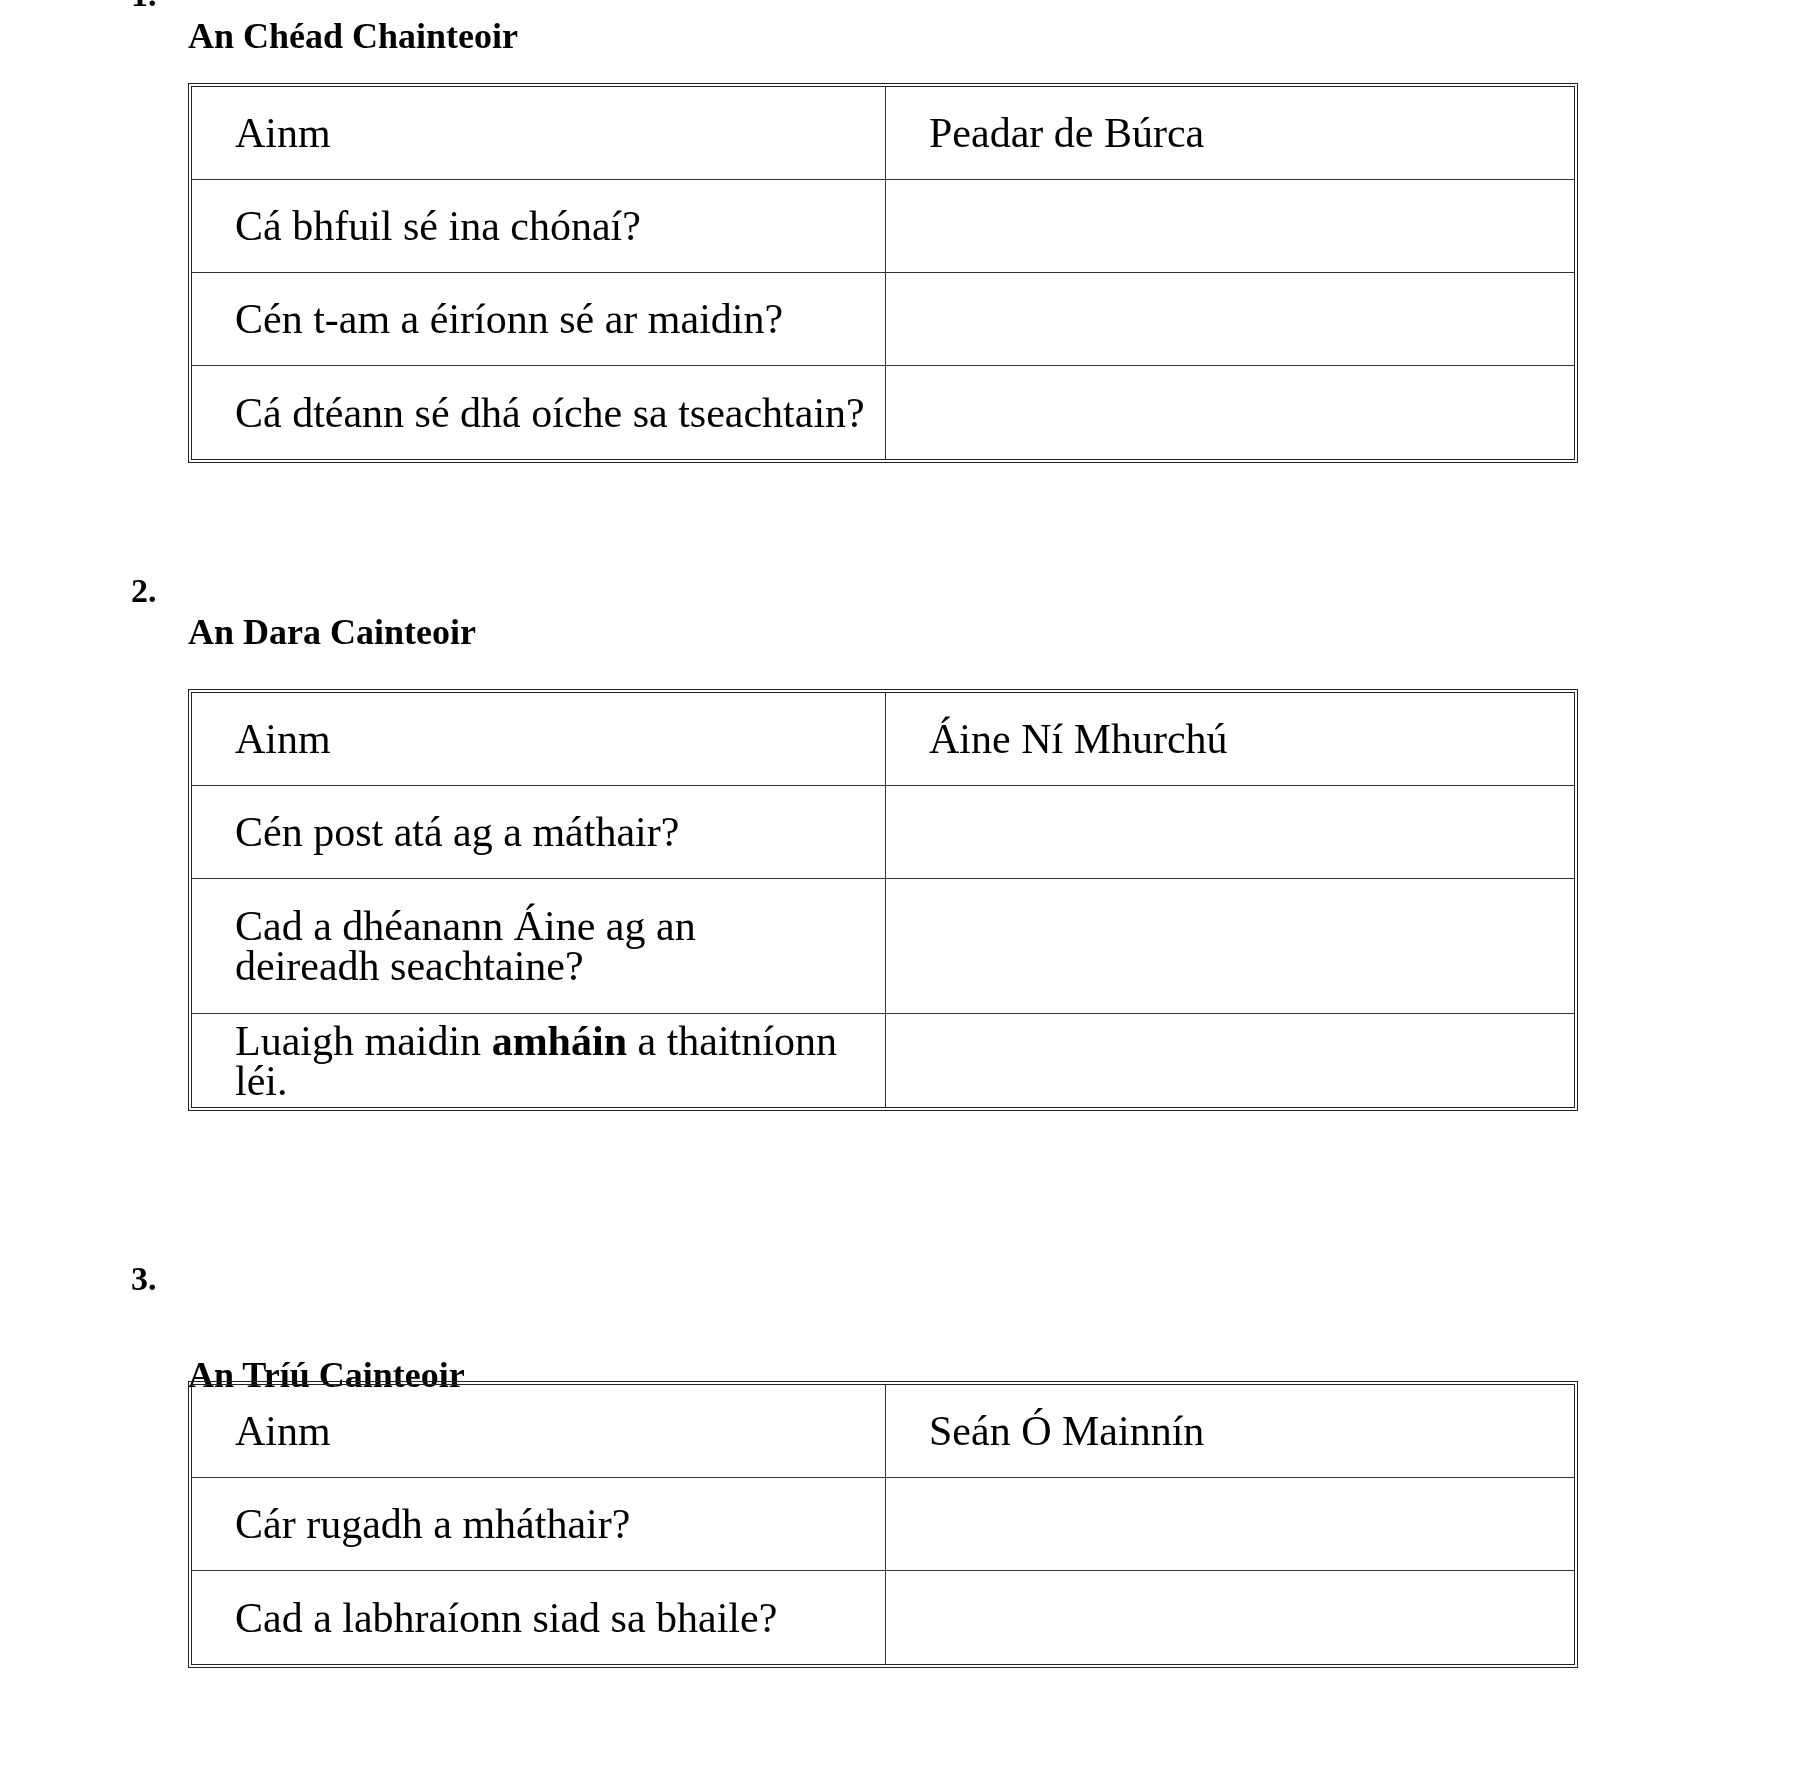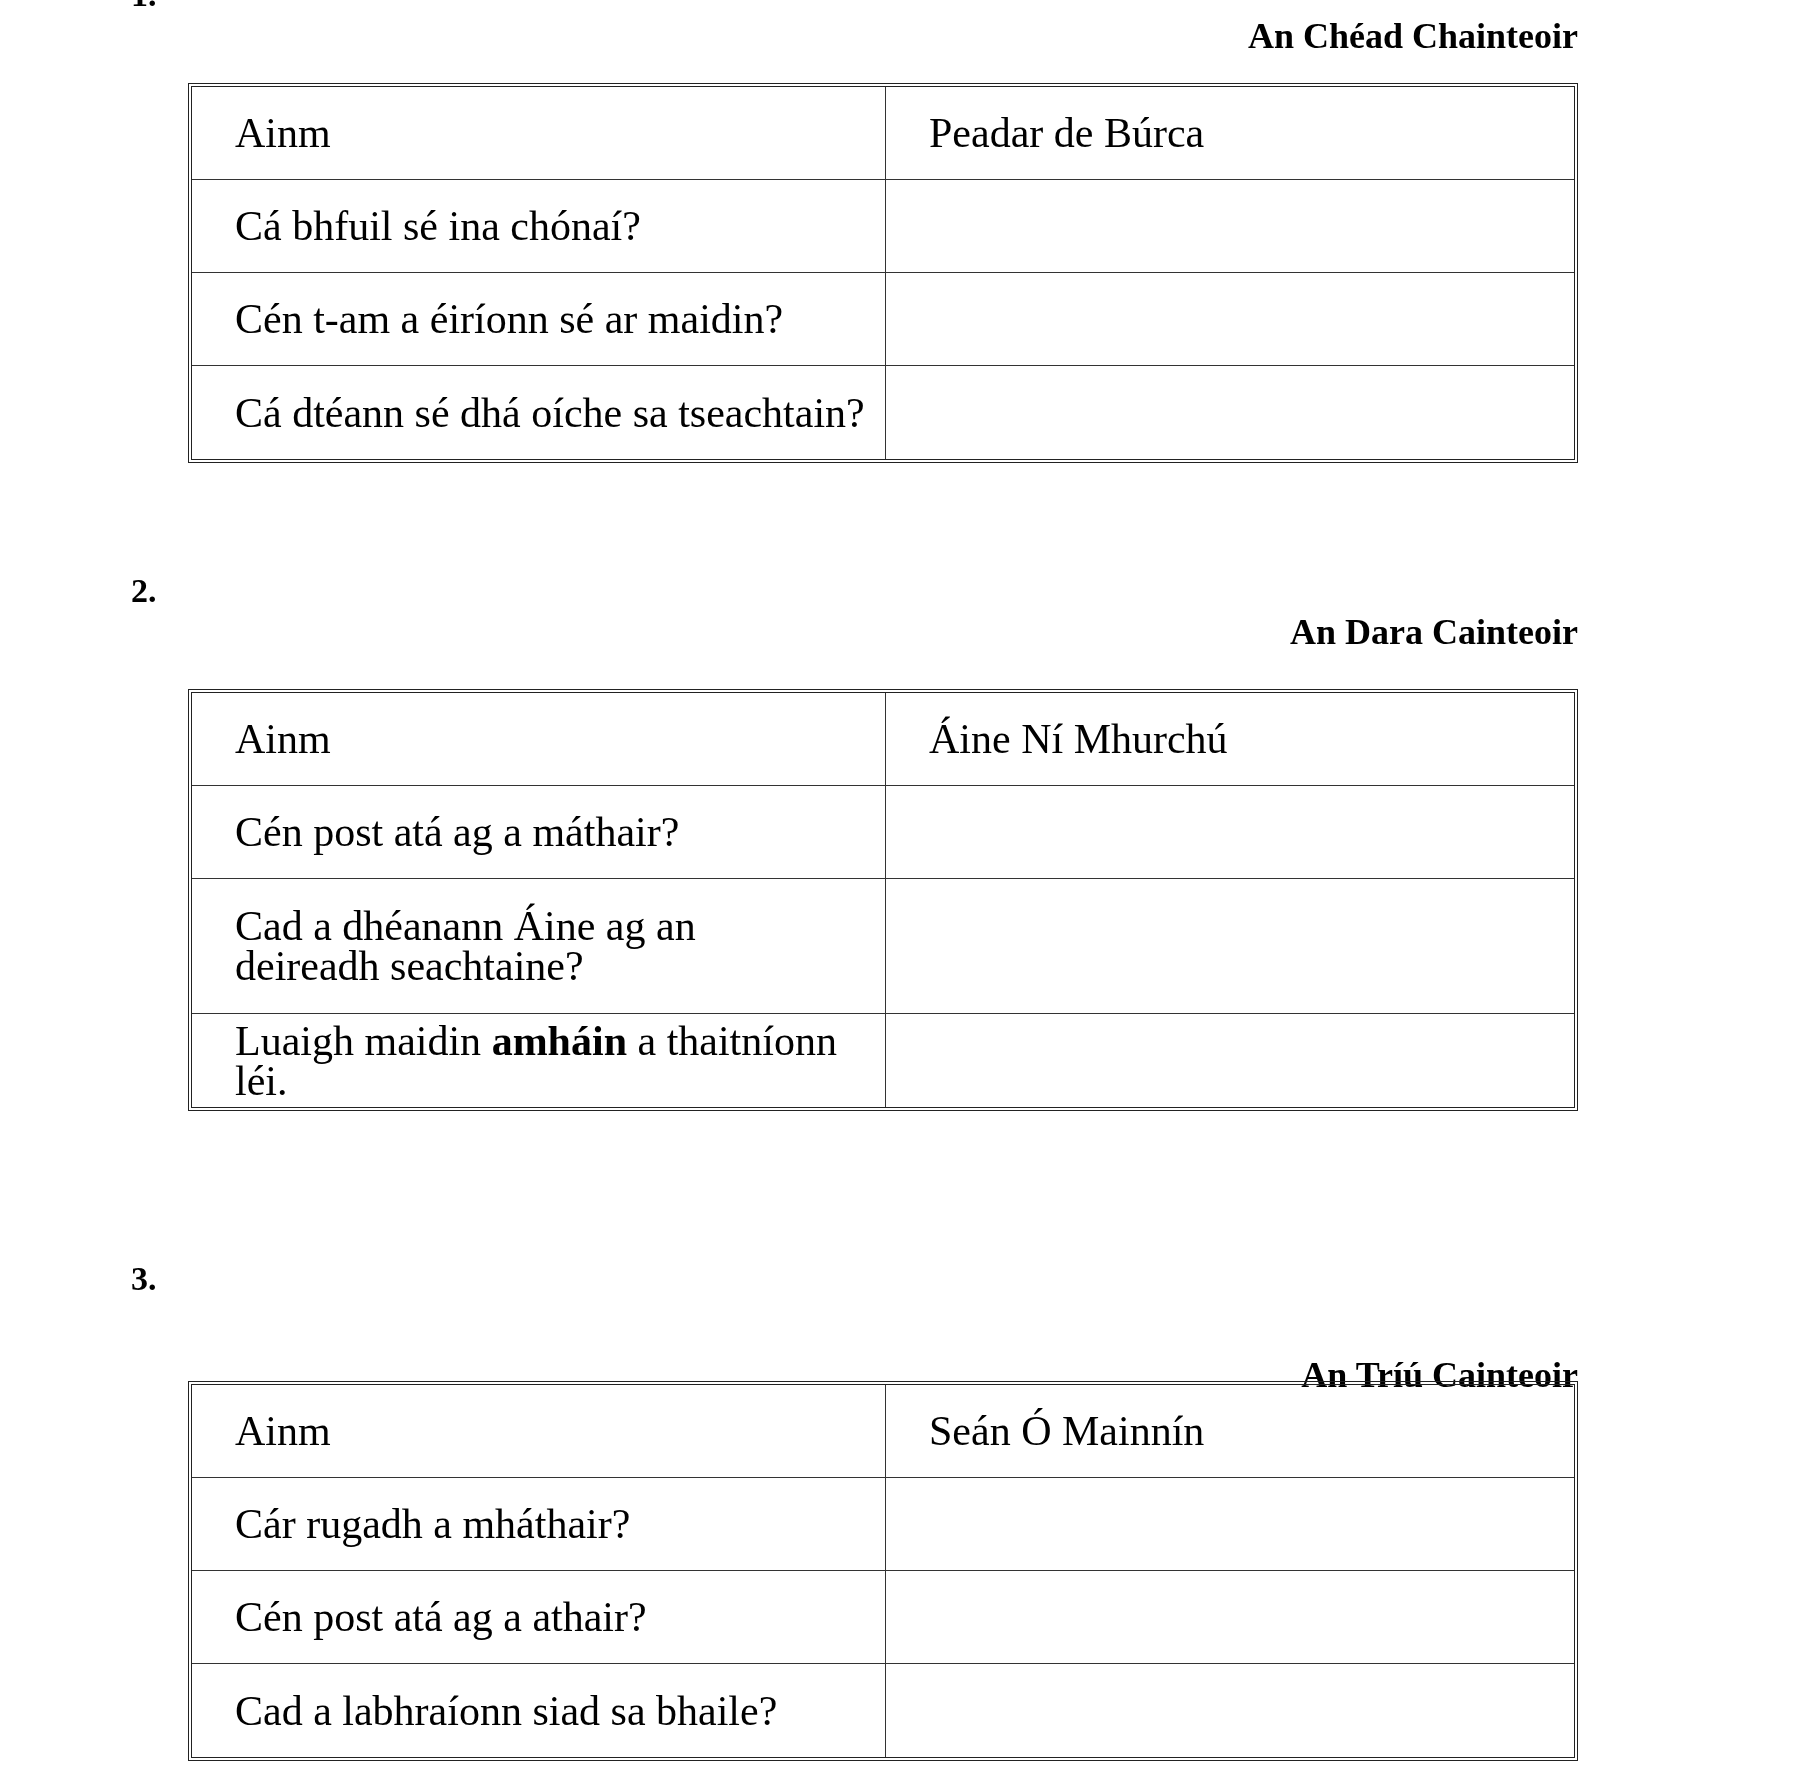--- a/index.html
+++ b/index.html
@@ -4,21 +4,21 @@
 <style>
   html, body { margin: 0; padding: 0; background: #ffffff; }
   body {
     width: 1818px; height: 1775px; position: relative; overflow: hidden;
     font-family: "Liberation Serif", "DejaVu Serif", serif; color: #000;
   }
   .num {
     position: absolute; left: 131px; font-weight: bold; font-size: 34px; line-height: 1;
   }
   .title {
-    position: absolute; left: 188px; width: 1390px; text-align: right;
+    position: absolute; left: 188px; width: 1390px; text-align: left;
     font-weight: bold; font-size: 36px; line-height: 1;
   }
   table.qt {
     position: absolute; left: 188px; width: 1390px;
     border-collapse: separate; border-spacing: 0;
     border: 4px double #222;
     table-layout: fixed;
   }
   table.qt td {
     border-right: 1.5px solid #333; border-bottom: 1.5px solid #333;
@@ -87,21 +87,17 @@
   <tbody>
       <tr>
     <td class="q">Ainm</td>
     <td>Seán Ó Mainnín</td>
   </tr>
   <tr>
     <td class="q">Cár rugadh a mháthair?</td>
     <td></td>
   </tr>
   <tr>
-    <td class="q">Cén post atá ag a athair?</td>
-    <td></td>
-  </tr>
-  <tr>
     <td class="q">Cad a labhraíonn siad sa bhaile?</td>
     <td></td>
   </tr>
 </tbody>
   </table>
 
 </body></html>

